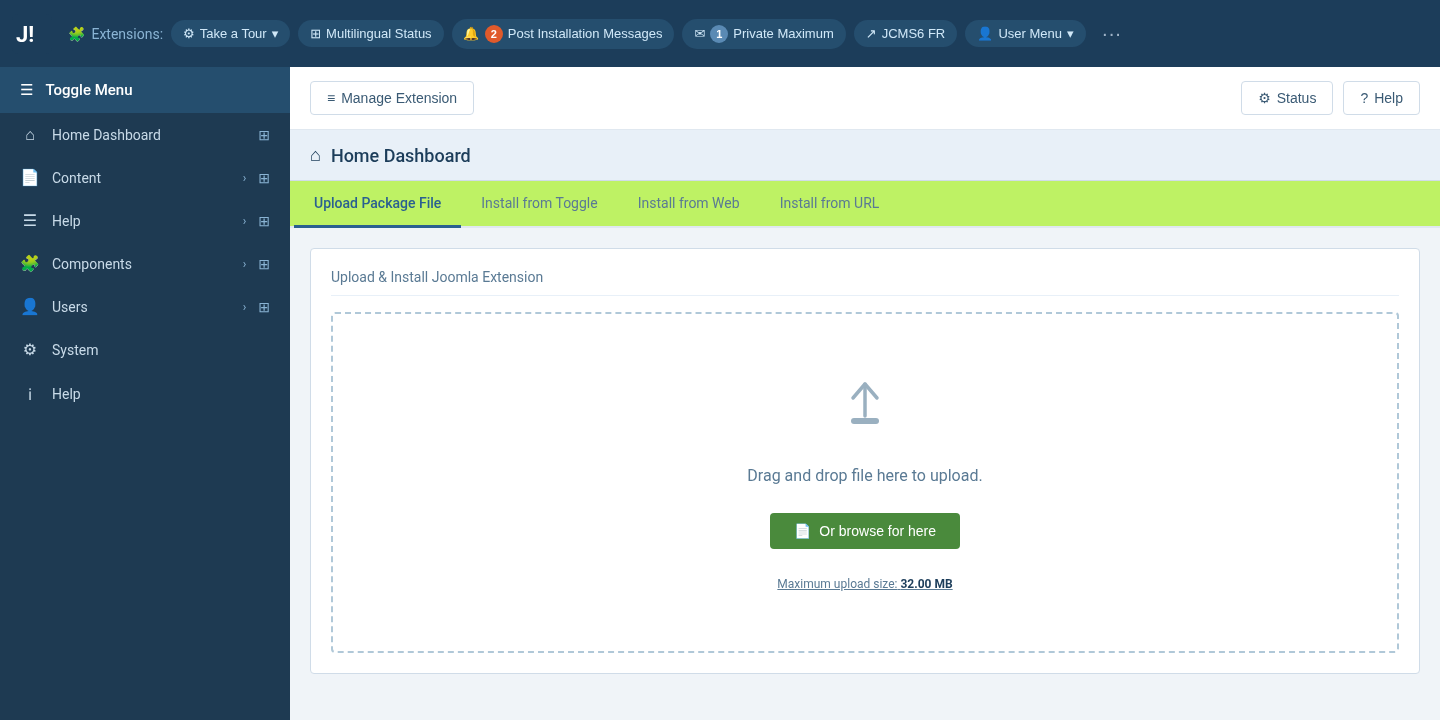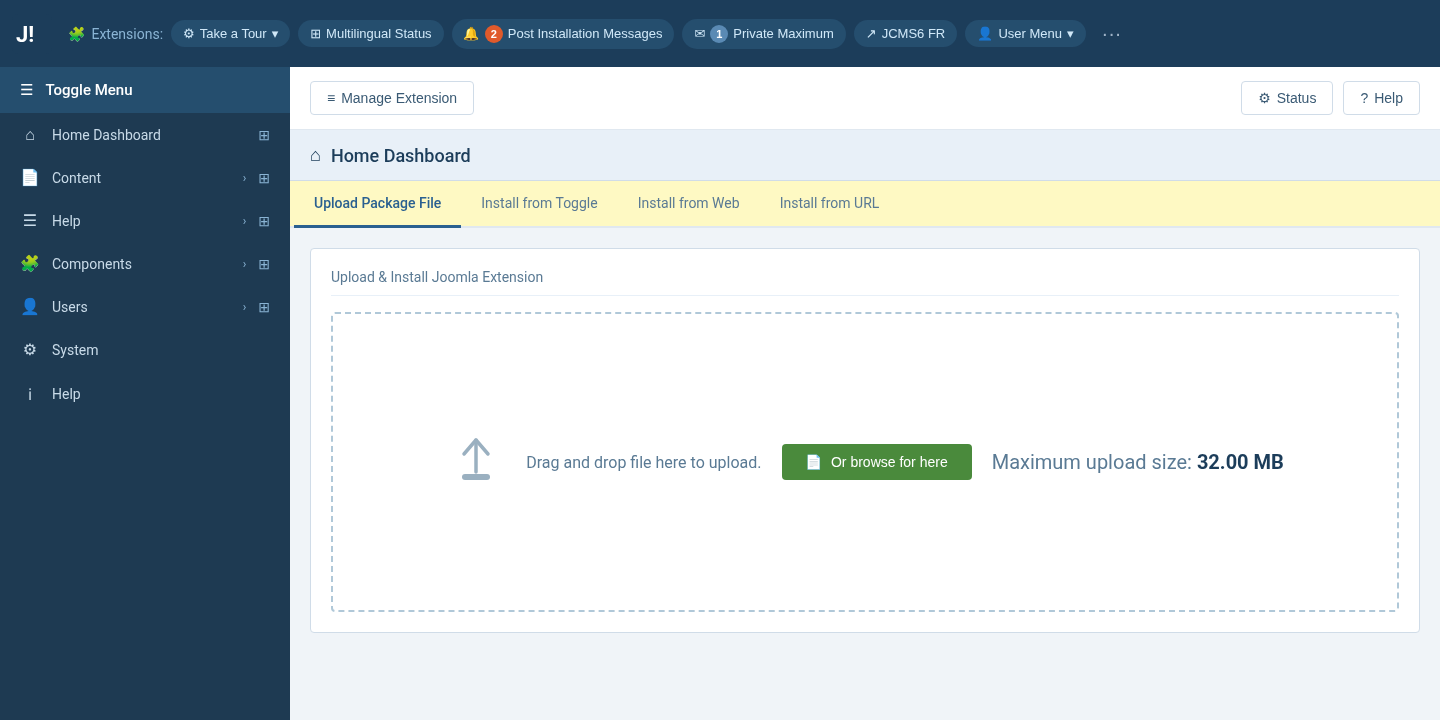--- a/index.html
+++ b/index.html
@@ -164,21 +164,21 @@
       color: #3a5a74;
       font-size: 14px;
       cursor: pointer;
     }
 
     
     .tabs {
       display: flex;
       border-bottom: 2px solid #e0e8f0;
       margin-bottom: 20px;
-      background: #fef9c3;
+      background: #bef264;
       padding: 0 4px;
     }
     .tab {
       padding: 14px 20px;
       font-size: 14px;
       color: #5a7a94;
       cursor: pointer;
       border-bottom: 3px solid transparent;
       margin-bottom: -2px;
     }
@@ -201,24 +201,24 @@
       color: #5a7a94;
       margin-bottom: 16px;
       padding-bottom: 10px;
       border-bottom: 1px solid #e8f0f8;
     }
     .drop-zone {
       border: 2px dashed #b0c8d8;
       border-radius: 4px;
       padding: 60px 20px;
       display: flex;
-      flex-direction: row;
+      flex-direction: column;
       align-items: center;
       justify-content: center;
-      gap: 20px;
+      gap: 28px;
       min-height: 300px;
     }
     .upload-icon-wrap {
       color: #8aA0b0;
     }
     .drag-text {
       font-size: 16px;
       color: #5a7a94;
     }
     .browse-btn {
@@ -227,22 +227,23 @@
       border: none;
       border-radius: 4px;
       padding: 10px 24px;
       font-size: 14px;
       cursor: pointer;
       display: flex;
       align-items: center;
       gap: 8px;
     }
     .max-size-text {
-      font-size: 20px;
+      font-size: 12px;
       color: #5a7a94;
+      text-decoration: underline;
     }
     .max-size-text strong { color: #1c3d5a; }
 
     
     .page-header {
       background: #e8f0f8;
       padding: 14px 20px;
       border-bottom: 1px solid #d0dce8;
     }
     .page-header-title {

